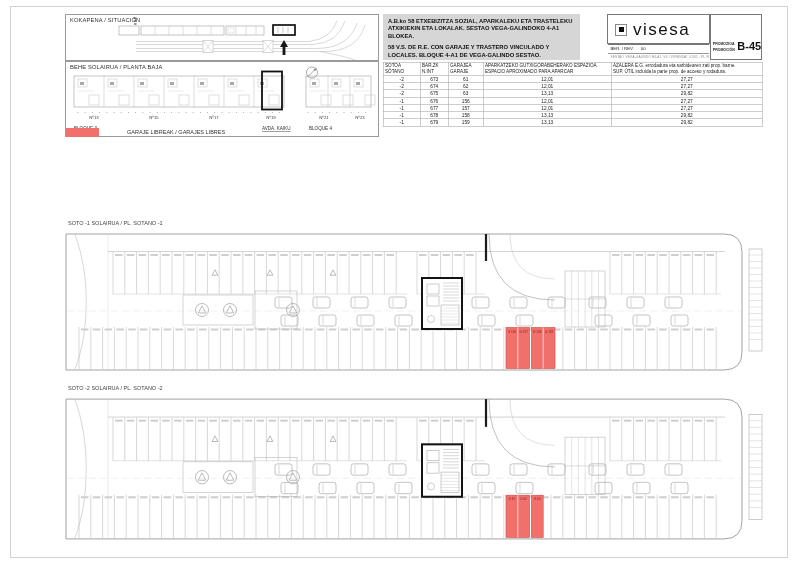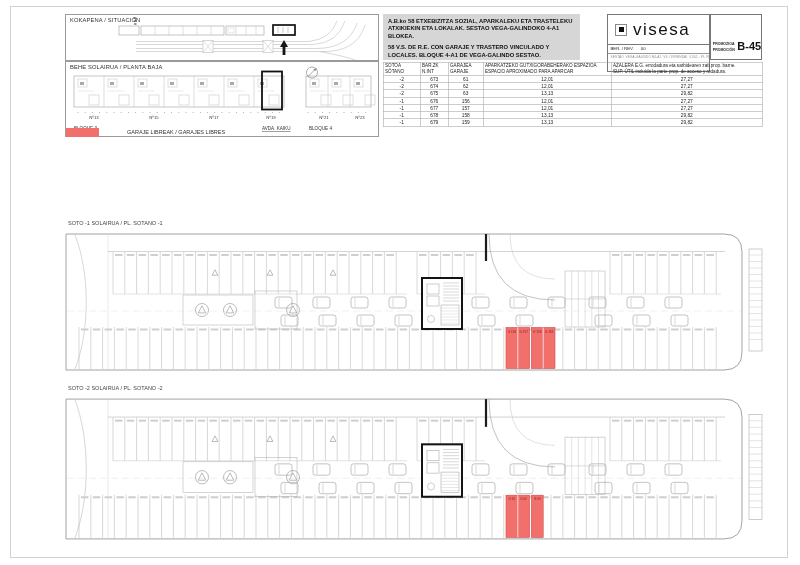--- a/index.html
+++ b/index.html
@@ -24,21 +24,21 @@
   .legend-label { font-size:11px; transform:scale(.5); transform-origin:0 55%;
                   margin-left:28px; white-space:nowrap; color:#333; }
 
   
   .title-block { position:absolute; left:383px; top:14px; width:379px; height:46px; }
   .title-text { position:absolute; left:0; top:0; width:197px; height:46px; background:#d6d6d6; overflow:hidden; }
   .title-text .half { width:394px; padding:7px 10px; box-sizing:border-box; }
   .half { transform:scale(.5); transform-origin:0 0; }
   .title-text p { margin:0 0 9px 0; font-size:11.6px; font-weight:bold; line-height:1.25; color:#111; }
 
-  .logo-box { position:absolute; left:224px; top:0; width:103px; height:58px; border:1px solid #777; box-sizing:border-box; background:#fff; }
+  .logo-box { position:absolute; left:224px; top:0; width:103px; height:30px; border:1px solid #777; box-sizing:border-box; background:#fff; }
   .logo-row { height:29px; display:flex; align-items:center; padding-left:7px; }
   .logo-mark { width:10px; height:10px; border:1.5px solid #8a8a8a; display:flex; align-items:center; justify-content:center; }
   .logo-mark-inner { width:5px; height:5px; background:#111; }
   .logo-text { font-size:17px; margin-left:6px; letter-spacing:1.5px; color:#101010; }
   .rev-row { border-top:1px solid #777; height:8px; overflow:hidden; }
   .rev-row .half { width:204px; display:flex; gap:14px; padding:1px 5px; font-size:8.6px; color:#222; }
   .file-ref-row { border-top:1px solid #999; height:7px; overflow:hidden; }
   .file-ref-row .half { width:204px; padding:1px 5px; font-size:6.2px; color:#8a8a8a; letter-spacing:.3px; white-space:nowrap; }
 
   .promo-box { position:absolute; left:327px; top:0; width:52px; height:46px; border:1px solid #777; box-sizing:border-box; overflow:hidden; }

